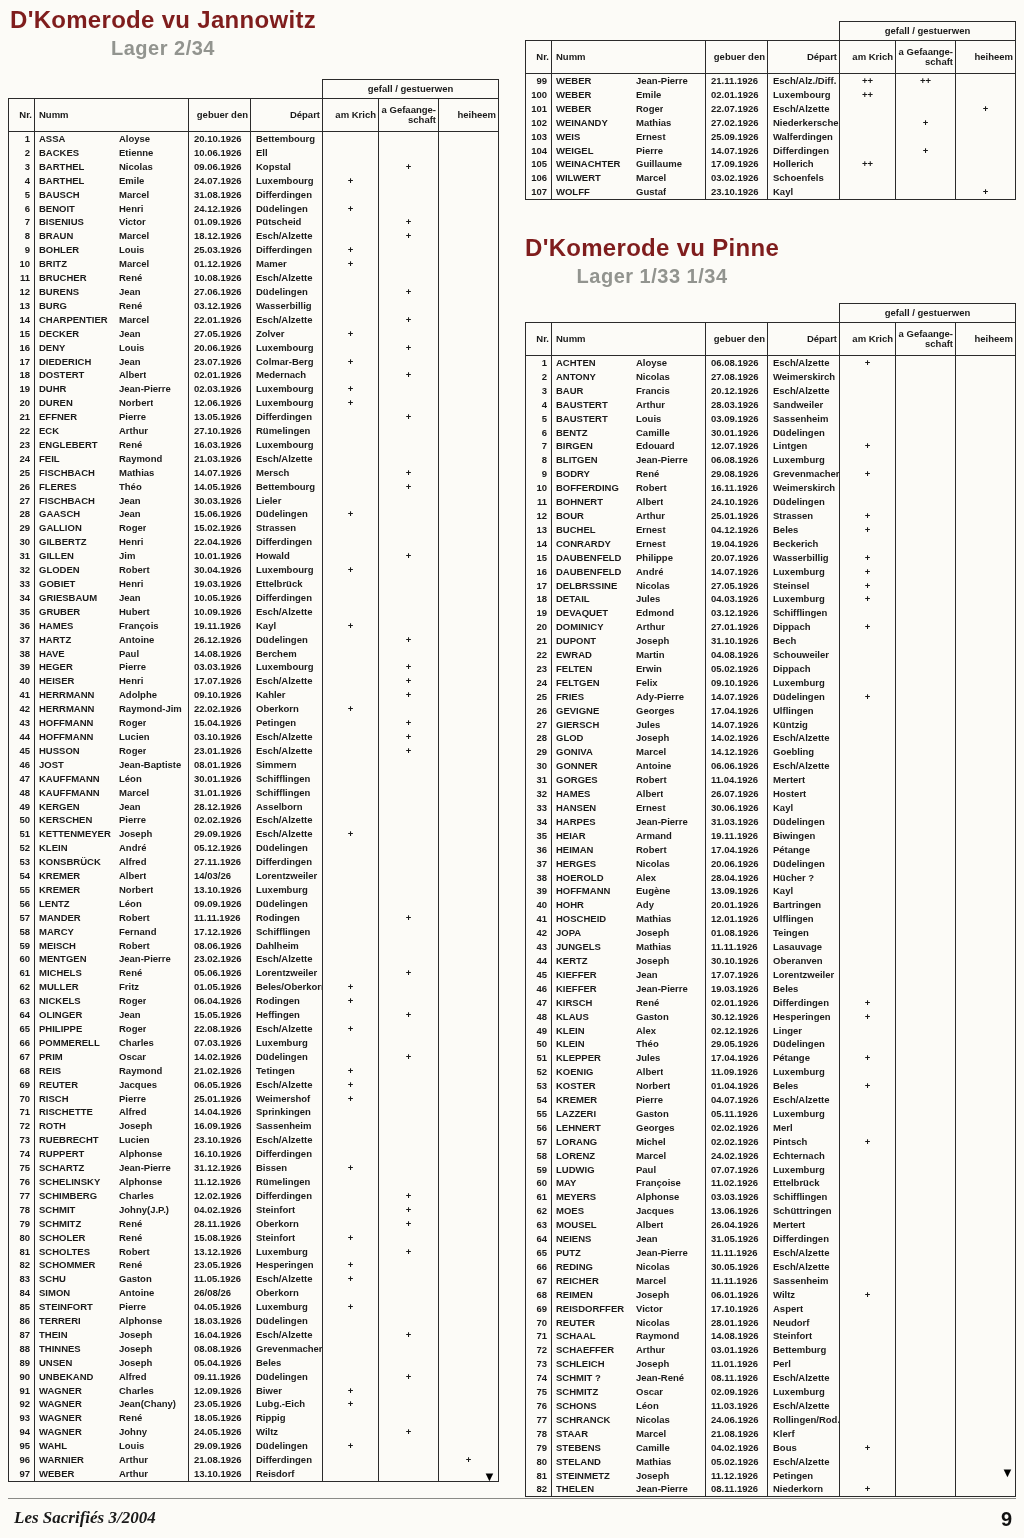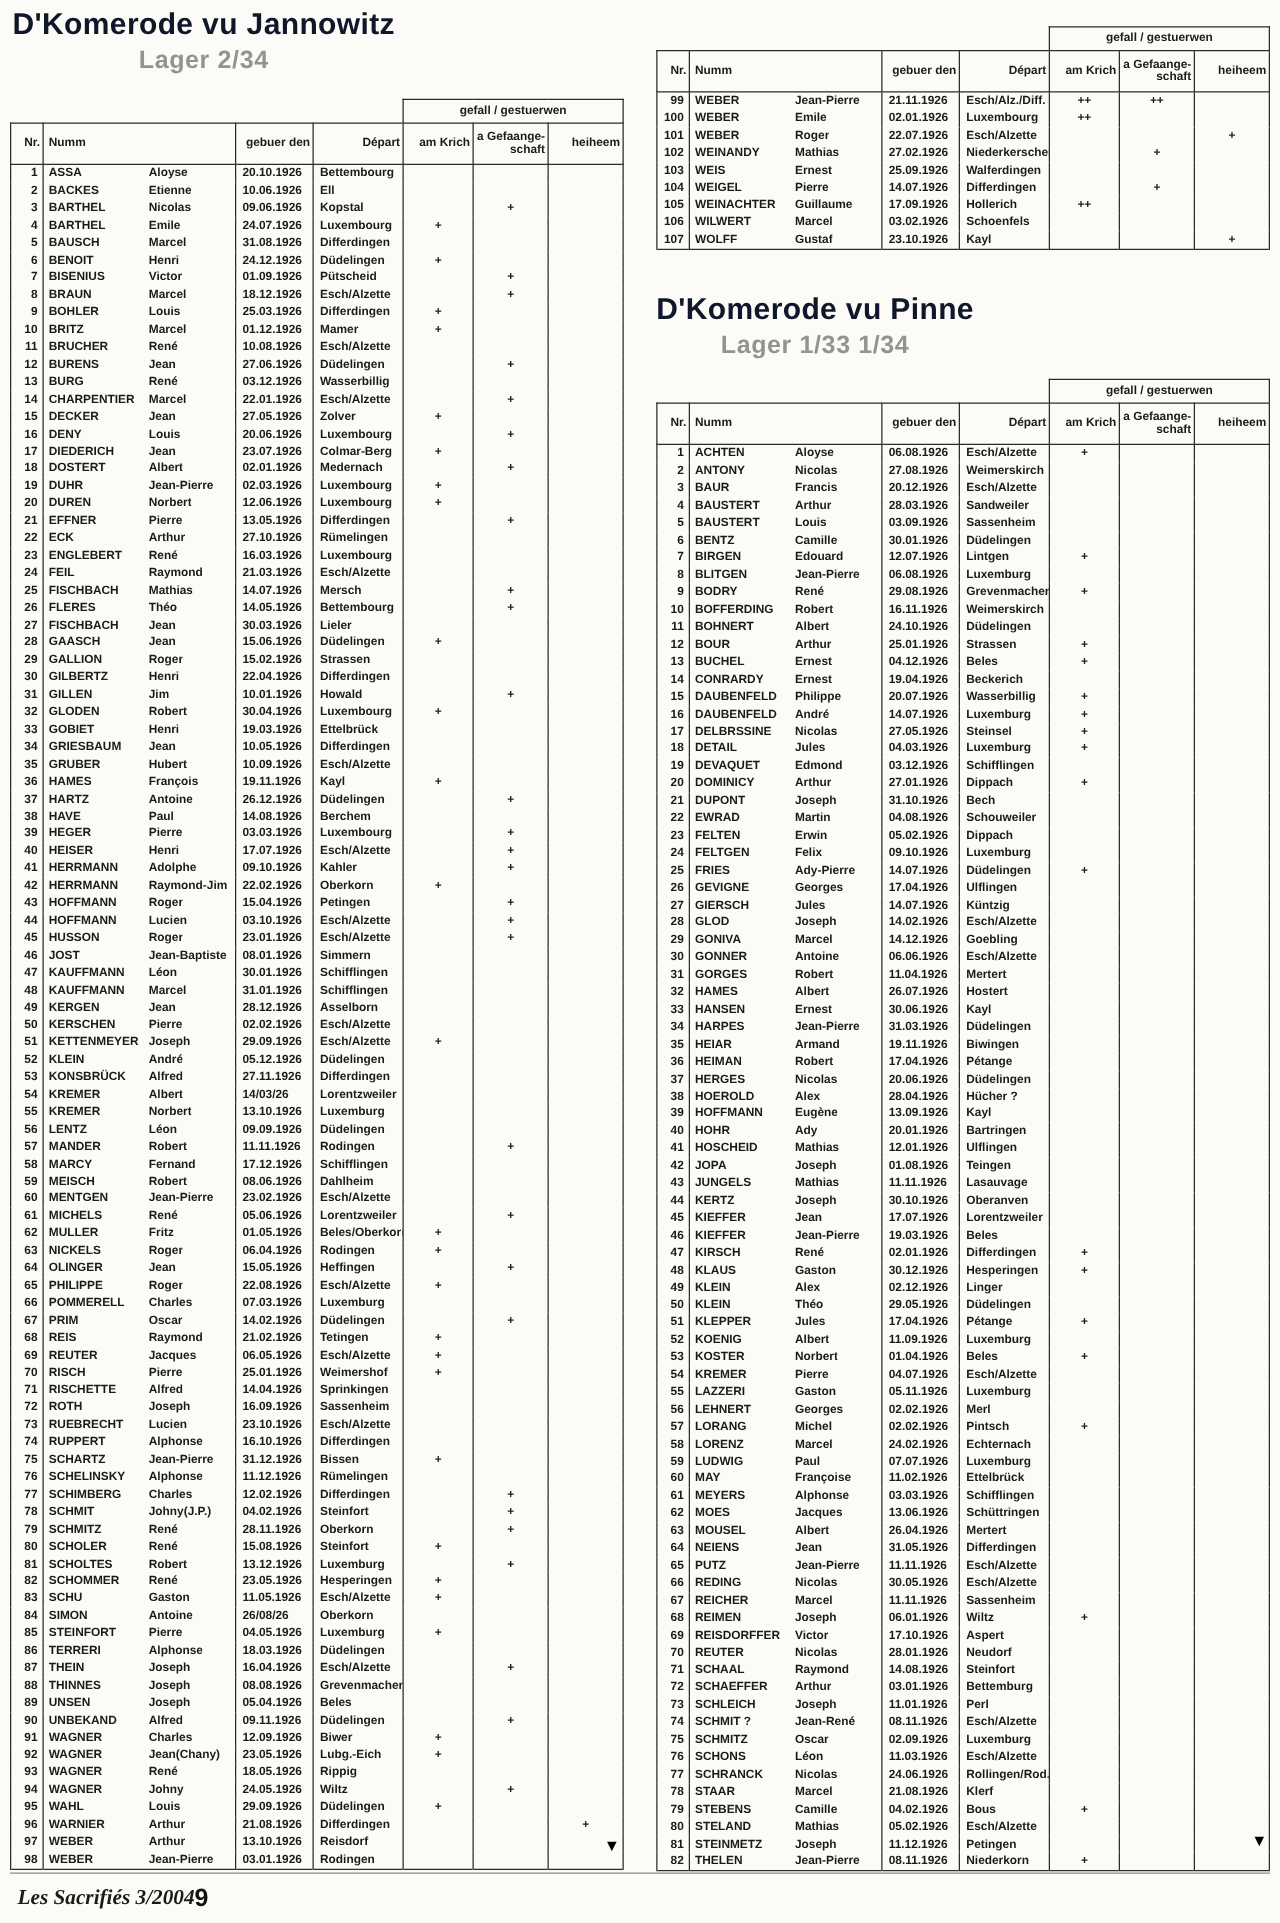--- a/index.html
+++ b/index.html
@@ -7,21 +7,21 @@
     width:1024px; height:1538px;
     background:#fcfbf7;
     font-family:"Liberation Sans", sans-serif;
     color:#1a1a1a;
     -webkit-font-smoothing:antialiased;
   }
   .page { position:relative; width:1024px; height:1538px; overflow:hidden; }
 
   .title-block { position:absolute; }
   .doc-title {
-    font-size:24px; font-weight:bold; color:#0f172a; letter-spacing:0.3px;
+    font-size:24px; font-weight:bold; color:#7f1d1d; letter-spacing:0.3px;
     font-family:"Liberation Sans", sans-serif;
   }
   .doc-subtitle {
     font-size:20px; font-weight:bold; color:#92948f; margin-top:3px; letter-spacing:0.5px;text-align:center;
   }
 
   table.roster {
     position:absolute;
     border-collapse:collapse;
     table-layout:fixed;
@@ -70,21 +70,21 @@
     position:absolute;
     font-size:13px;
     color:#000;
     line-height:13px;
   }
 
   .footer {
     position:absolute;
     left:8px; top:1498px; width:1008px;
     border-top:1px solid #8a8a86;
-    display:flex; justify-content:flex-start; align-items:flex-start;
+    display:flex; justify-content:space-between; align-items:flex-start;
     padding-top:9px;
   }
   .footer-journal {
     font-family:"Liberation Serif", serif;
     font-style:italic;
     font-weight:bold;
     font-size:17px;
     color:#1a1a1a;
     padding-left:6px;
   }
@@ -998,29 +998,20 @@
         </tr>
         <tr>
           <td class="c-nr">97</td>
           <td class="c-numm"><span class="surname">WEBER</span><span class="given">Arthur</span></td>
           <td class="c-born">13.10.1926</td>
           <td class="c-depart">Reisdorf</td>
           <td class="c-mark"></td>
           <td class="c-mark"></td>
           <td class="c-mark"></td>
         </tr>
-        <tr>
-          <td class="c-nr">98</td>
-          <td class="c-numm"><span class="surname">WEBER</span><span class="given">Jean-Pierre</span></td>
-          <td class="c-born">03.01.1926</td>
-          <td class="c-depart">Rodingen</td>
-          <td class="c-mark"></td>
-          <td class="c-mark"></td>
-          <td class="c-mark"></td>
-        </tr>
       </tbody>
   </table>
 
   <table class="roster" style="left:525px; top:6px;">
     <colgroup>
       <col style="width:26px">
         <col style="width:154px">
         <col style="width:62px">
         <col style="width:72px">
       <col style="width:56px">

